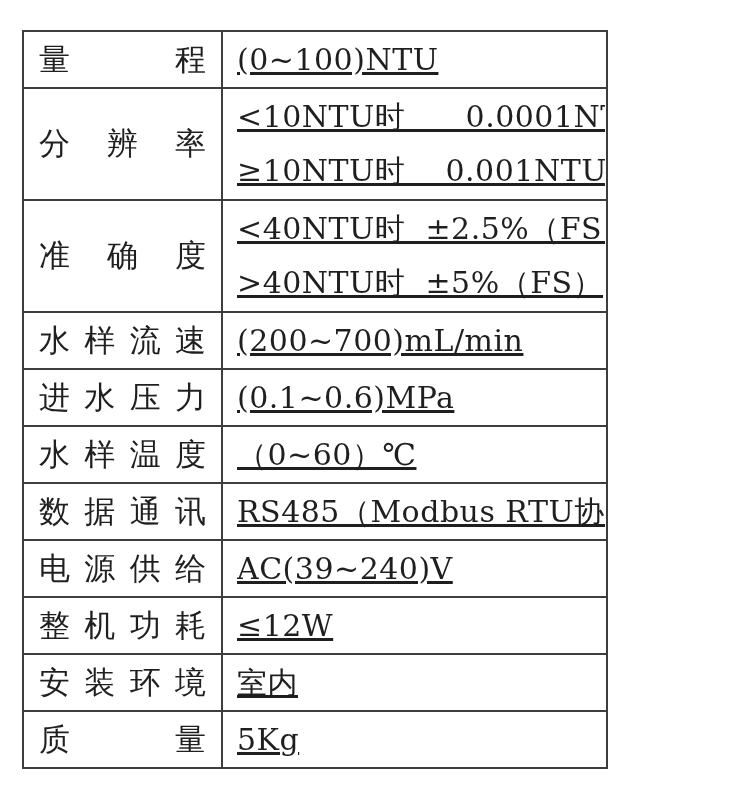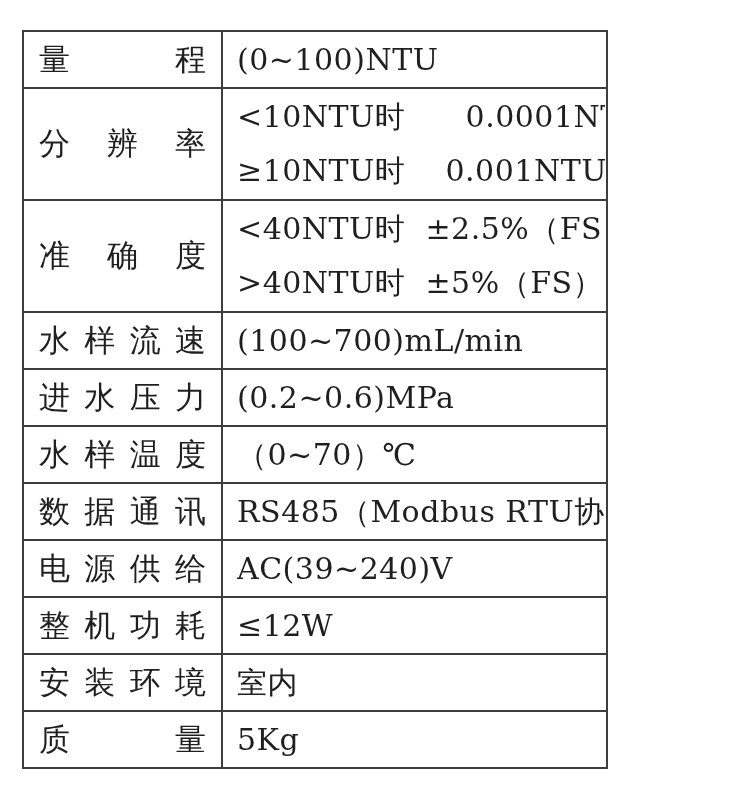--- a/index.html
+++ b/index.html
@@ -38,20 +38,21 @@
   }
   .label-text {
     display: flex;
     justify-content: space-between;
     align-items: center;
   }
   td.value-cell {
     padding-left: 14px;
     font-size: 30px;
     letter-spacing: 0.5px;
+    text-decoration: underline;
   }
   .value-line {
     white-space: pre;
     line-height: 53px;
     overflow: hidden;
   }
   tr.h-double .value-line { line-height: 54px; }
 </style>
 </head>
 <body>
@@ -99,47 +100,47 @@
     <tr class="h-single">
       <td class="label-cell">
         <div class="label-text">
               <span>水</span>
               <span>样</span>
               <span>流</span>
               <span>速</span>
             </div>
       </td>
       <td class="value-cell">
-        <div class="value-line">(100~700)mL/min</div>
+        <div class="value-line">(200~700)mL/min</div>
       </td>
     </tr>
     <tr class="h-single">
       <td class="label-cell">
         <div class="label-text">
               <span>进</span>
               <span>水</span>
               <span>压</span>
               <span>力</span>
             </div>
       </td>
       <td class="value-cell">
-        <div class="value-line">(0.2~0.6)MPa</div>
+        <div class="value-line">(0.1~0.6)MPa</div>
       </td>
     </tr>
     <tr class="h-single">
       <td class="label-cell">
         <div class="label-text">
               <span>水</span>
               <span>样</span>
               <span>温</span>
               <span>度</span>
             </div>
       </td>
       <td class="value-cell">
-        <div class="value-line">（0~70）℃</div>
+        <div class="value-line">（0~60）℃</div>
       </td>
     </tr>
     <tr class="h-single">
       <td class="label-cell">
         <div class="label-text">
               <span>数</span>
               <span>据</span>
               <span>通</span>
               <span>讯</span>
             </div>

